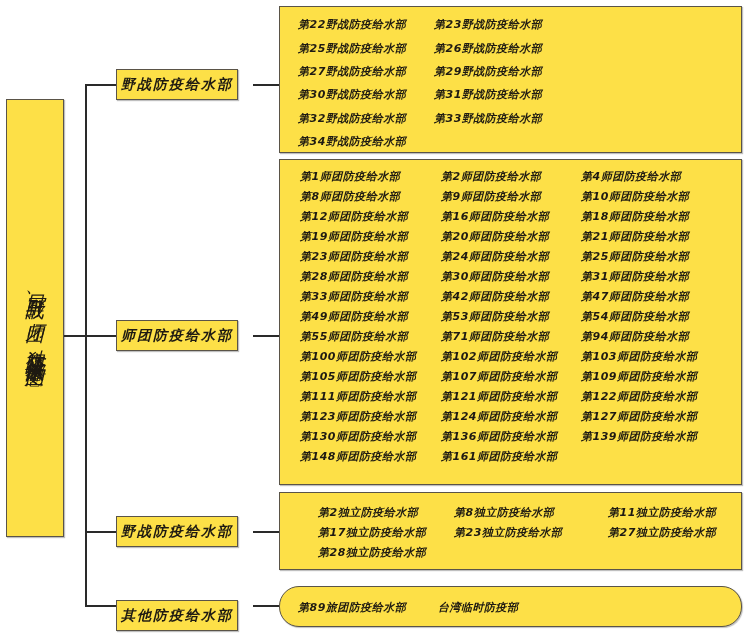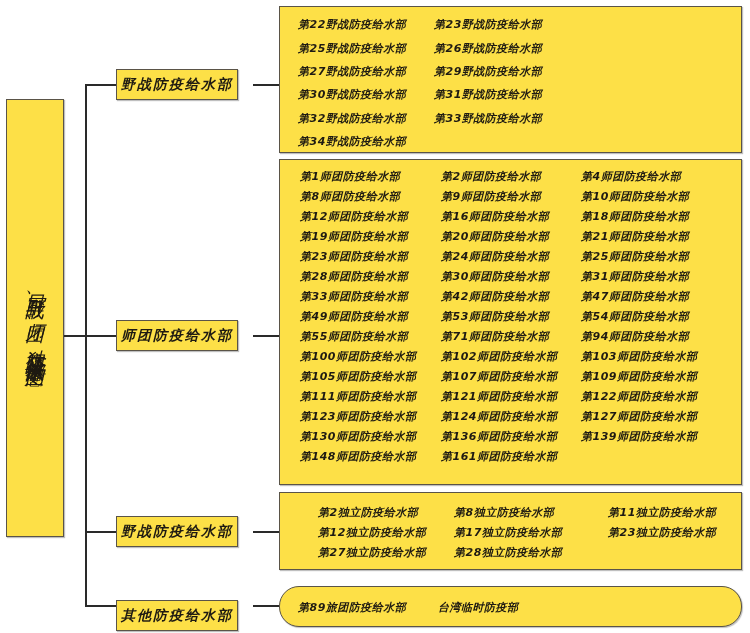--- a/index.html
+++ b/index.html
@@ -110,21 +110,20 @@
       <span class="item">第139师团防疫给水部</span>
       <span class="item">第148师团防疫给水部</span>
       <span class="item">第161师团防疫给水部</span>
     </div>
 </div>
 <div class="box detail" style="top:492px; height:78px;">
   <div class="grid" style="top:9px; grid-template-columns: 136px 154px 140px; grid-auto-rows: 20px; align-items:center;margin-left:20px;">
       <span class="item">第2独立防疫给水部</span>
       <span class="item">第8独立防疫给水部</span>
       <span class="item">第11独立防疫给水部</span>
-      <span class="item">第12独立防疫给水部</span>
       <span class="item">第17独立防疫给水部</span>
       <span class="item">第23独立防疫给水部</span>
       <span class="item">第27独立防疫给水部</span>
       <span class="item">第28独立防疫给水部</span>
     </div>
 </div>
 <div class="box detail" style="top:586px; height:41px;border-radius:20px;">
   <div class="grid" style="top:10px; grid-template-columns: 140px 140px; grid-auto-rows: 20px; align-items:center;">
       <span class="item">第89旅团防疫给水部</span>
       <span class="item">台湾临时防疫部</span>

